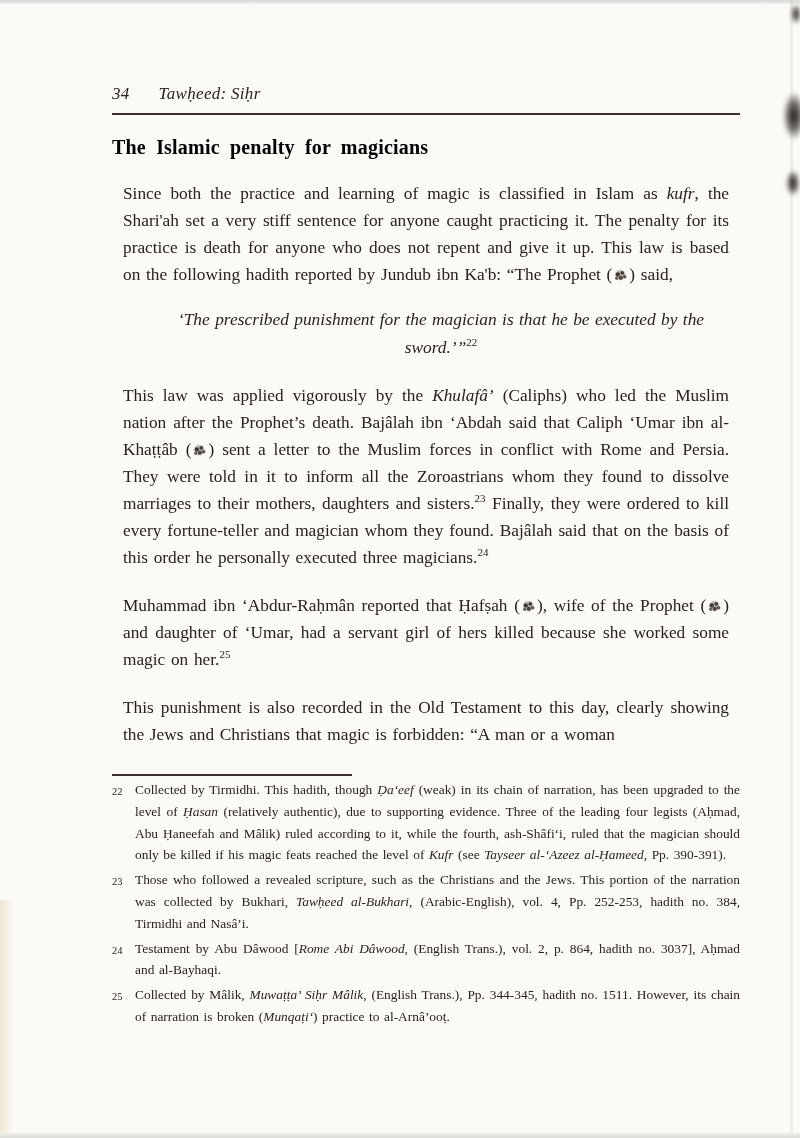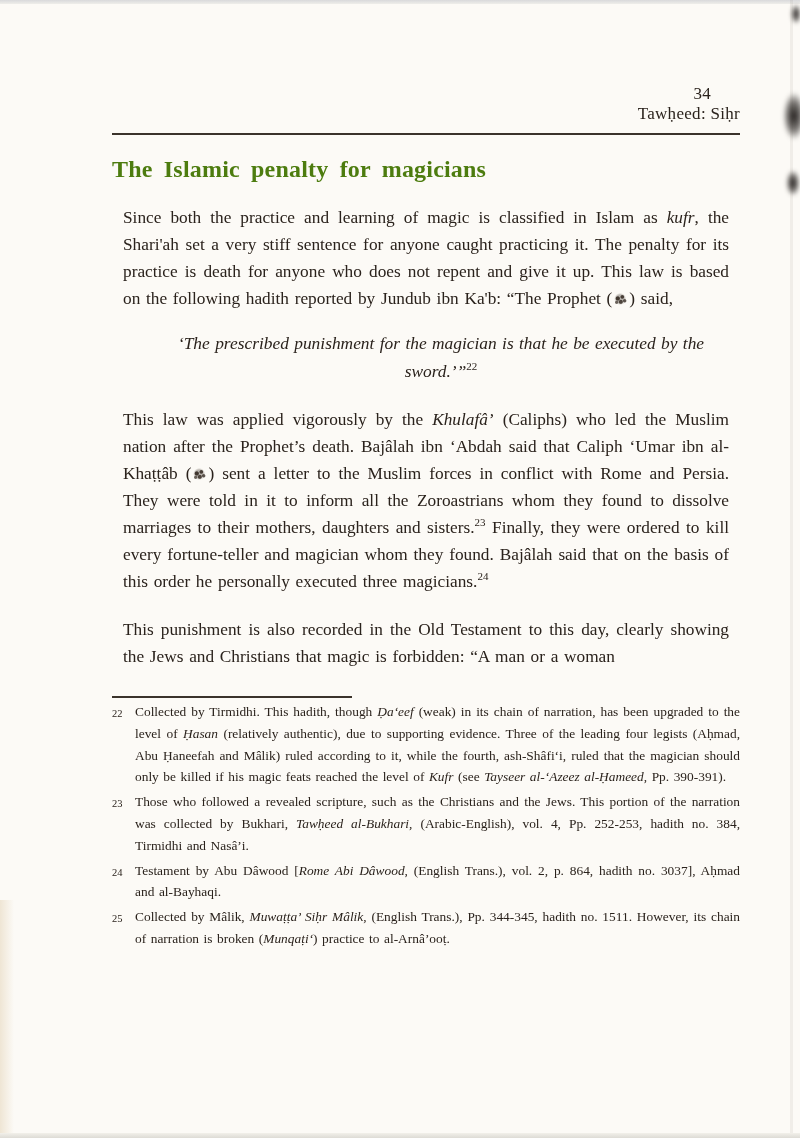--- a/index.html
+++ b/index.html
@@ -22,27 +22,27 @@
   .crease-right { position:absolute; left:790px; top:0; width:3px; height:1138px;
     background:rgba(80,70,60,.07); }
   .blob { position:absolute; border-radius:50%; filter:blur(2px); background:
     radial-gradient(closest-side, rgba(20,16,14,.95), rgba(20,16,14,.55) 60%, rgba(20,16,14,0)); }
   .blob1 { left:783px; top:92px;  width:22px; height:48px; }
   .blob2 { left:786px; top:170px; width:14px; height:26px; }
   .blob3 { left:791px; top:4px;   width:10px; height:20px; }
 
   .content { position:absolute; left:112px; top:84px; width:628px; }
 
-  .runhead { display:flex; align-items:flex-end; 
-    font-size:17px; letter-spacing:.3px;flex-direction:column; }
+  .runhead { display:flex; align-items:center; font-style:italic;
+    font-size:17px; letter-spacing:.3px; }
   .runhead .pgnum { margin-right:29px; }
   .head-rule { margin-top:9px; height:2px; background:#3b332b; }
 
-  h1 { margin:21px 0 0 0; font-size:24px; font-weight:bold;
-    letter-spacing:.2px; word-spacing:5px; color:#4d7c0f; }
+  h1 { margin:21px 0 0 0; font-size:20px; font-weight:bold;
+    letter-spacing:.2px; word-spacing:5px; color:#000000; }
 
   p { margin:11px; }
   p.body { margin-top:21px; font-size:17.3px; line-height:27px;
     text-align:justify; word-spacing:1.4px; }
   p.quote { margin:17px 0 0 33px; width:592px; font-size:17.4px;
     line-height:28px; text-align:center; word-spacing:1px; }
 
   .it { font-style:italic; }
   .sup { vertical-align:super; font-size:11px; line-height:0; letter-spacing:0; }
 
@@ -81,20 +81,21 @@
       <span class="rtitle">Tawḥeed: Siḥr</span>
     </div>
     <div class="head-rule"></div>
 
     <h1>The Islamic penalty for magicians</h1>
 
     <div id="paragraphs-root">
         <p class="body"><span>Since both the practice and learning of magic is classified in Islam as </span><span class="it">kufr</span><span>, the Shari'ah set a very stiff sentence for anyone caught practicing it. The penalty for its practice is death for anyone who does not repent and give it up. This law is based on the following hadith reported by Jundub ibn Ka'b: “The Prophet (</span><span class="hon"></span><span>) said,</span></p>
         <p class="quote"><span class="it">‘The prescribed punishment for the magician is that he be executed by the sword.’”</span><span class="sup">22</span></p>
         <p class="body"><span>This law was applied vigorously by the </span><span class="it">Khulafâ’</span><span> (Caliphs) who led the Muslim nation after the Prophet’s death. Bajâlah ibn ‘Abdah said that Caliph ‘Umar ibn al-Khaṭṭâb (</span><span class="hon"></span><span>) sent a letter to the Muslim forces in conflict with Rome and Persia. They were told in it to inform all the Zoroastrians whom they found to dissolve marriages to their mothers, daughters and sisters.</span><span class="sup">23</span><span> Finally, they were ordered to kill every fortune-teller and magician whom they found. Bajâlah said that on the basis of this order he personally executed three magicians.</span><span class="sup">24</span></p>
+        <p class="body"><span>Muhammad ibn ‘Abdur-Raḥmân reported that Ḥafṣah (</span><span class="hon"></span><span>), wife of the Prophet (</span><span class="hon"></span><span>) and daughter of ‘Umar, had a servant girl of hers killed because she worked some magic on her.</span><span class="sup">25</span></p>
         <p class="body"><span>This punishment is also recorded in the Old Testament to this day, clearly showing the Jews and Christians that magic is forbidden: “A man or a woman</span></p>
       </div>
 
     <div class="fn-area">
       <div class="fn-rule"></div>
       <div id="footnotes-root">
           <div class="footnote"><span class="fn-num">22</span><span>Collected by Tirmidhi. This hadith, though </span><span class="it">Ḍa‘eef</span><span> (weak) in its chain of narration, has been upgraded to the level of </span><span class="it">Ḥasan</span><span> (relatively authentic), due to supporting evidence. Three of the leading four legists (Aḥmad, Abu Ḥaneefah and Mâlik) ruled according to it, while the fourth, ash-Shâfi‘i, ruled that the magician should only be killed if his magic feats reached the level of </span><span class="it">Kufr</span><span> (see </span><span class="it">Tayseer al-‘Azeez al-Ḥameed</span><span>, Pp. 390-391).</span></div>
           <div class="footnote"><span class="fn-num">23</span><span>Those who followed a revealed scripture, such as the Christians and the Jews. This portion of the narration was collected by Bukhari, </span><span class="it">Tawḥeed al-Bukhari</span><span>, (Arabic-English), vol. 4, Pp. 252-253, hadith no. 384, Tirmidhi and Nasâ’i.</span></div>
           <div class="footnote"><span class="fn-num">24</span><span>Testament by Abu Dâwood [</span><span class="it">Rome Abi Dâwood</span><span>, (English Trans.), vol. 2, p. 864, hadith no. 3037], Aḥmad and al-Bayhaqi.</span></div>
           <div class="footnote"><span class="fn-num">25</span><span>Collected by Mâlik, </span><span class="it">Muwaṭṭa’ Siḥr Mâlik</span><span>, (English Trans.), Pp. 344-345, hadith no. 1511. However, its chain of narration is broken (</span><span class="it">Munqaṭi‘</span><span>) practice to al-Arnâ’ooṭ.</span></div>

